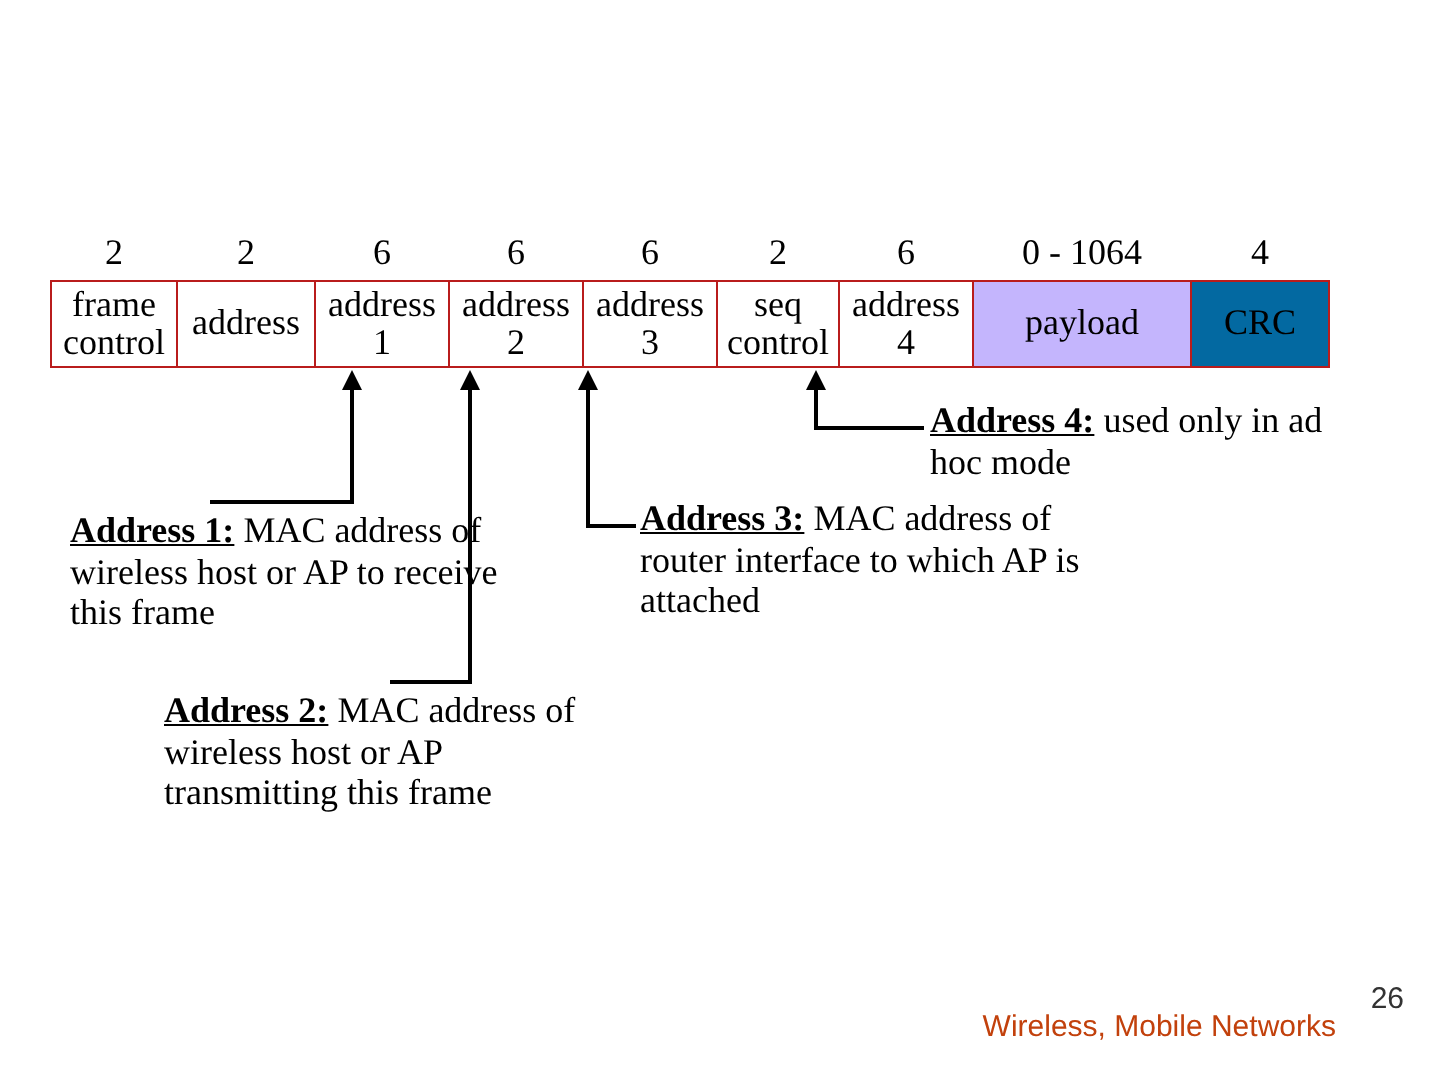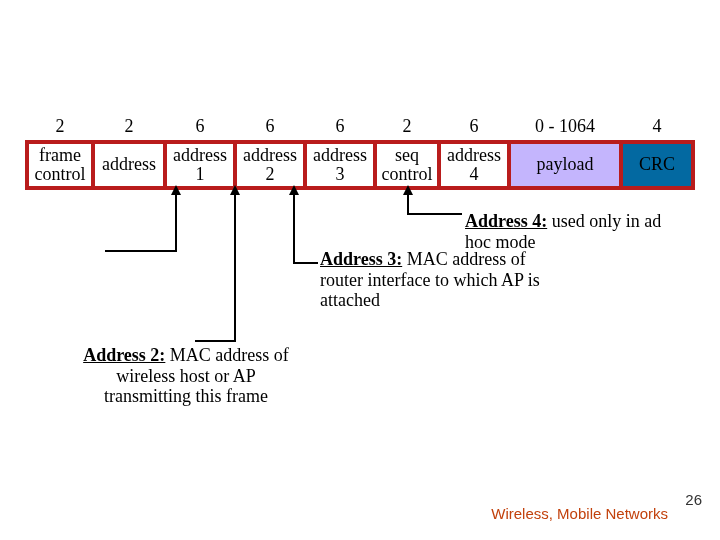--- a/index.html
+++ b/index.html
@@ -31,21 +31,21 @@
     top: 115px;
     border-collapse: collapse;
   }
   .frame-table td {
     text-align: center;
     font-size: 18px;
     line-height: 1.05;
     padding: 2px 4px;
   }
   .frame-table tr.row-fields td {
-    border: 4px solid #b91c1c;
+    border: 1px solid #b91c1c;
   }
   .frame-table tr.row-bytes td {
     border: none;
     padding-bottom: 4px;
   }
   
   .c1 { width: 54px; }
   .c2 { width: 60px; }
   .c3 { width: 58px; }
   .c4 { width: 58px; }
@@ -135,28 +135,31 @@
   <div class="arrow" style="left:195px; top:340px; width:41px; height:2px;"></div>
 
   <div class="arrow-head-up" style="left:289px; top:185px;"></div>
   <div class="arrow" style="left:293px; top:195px; width:2px; height:67px;"></div>
   <div class="arrow" style="left:293px; top:262px; width:25px; height:2px;"></div>
 
   <div class="arrow-head-up" style="left:403px; top:185px;"></div>
   <div class="arrow" style="left:407px; top:195px; width:2px; height:18px;"></div>
   <div class="arrow" style="left:407px; top:213px; width:55px; height:2px;"></div>
 
-  <div class="note" style="left:465px; top:200px; width:215px;margin-top:11px;">
+  <div class="note" style="left:465px; top:200px; width:215px;">
     <span class="b u">Address 4:</span><span> used only in ad hoc mode</span>
   </div>
 
+  <div class="note" style="left:35px; top:255px; width:230px;">
+    <span class="b u">Address 1:</span><span> MAC address of wireless host or AP to receive this frame</span>
+  </div>
 
   <div class="note" style="left:320px; top:249px; width:225px;">
     <span class="b u">Address 3:</span><span> MAC address of router interface to which AP is attached</span>
   </div>
 
-  <div class="note" style="left:71px; top:345px; width:230px;text-align:center;">
+  <div class="note" style="left:82px; top:345px; width:230px;">
     <span class="b u">Address 2:</span><span> MAC address of wireless host or AP transmitting this frame</span>
   </div>
 
   <div class="footer">Wireless, Mobile Networks</div>
   <div class="pagenum">26</div>
 </div>
 
 </body></html>

